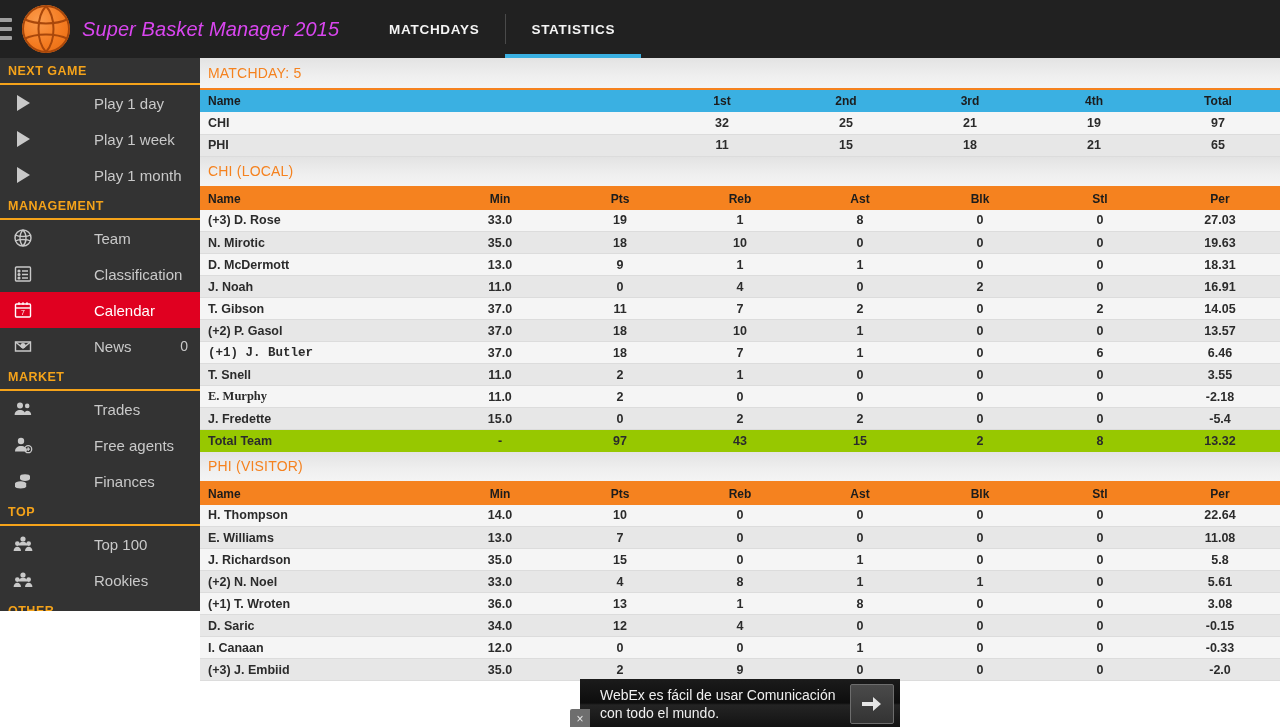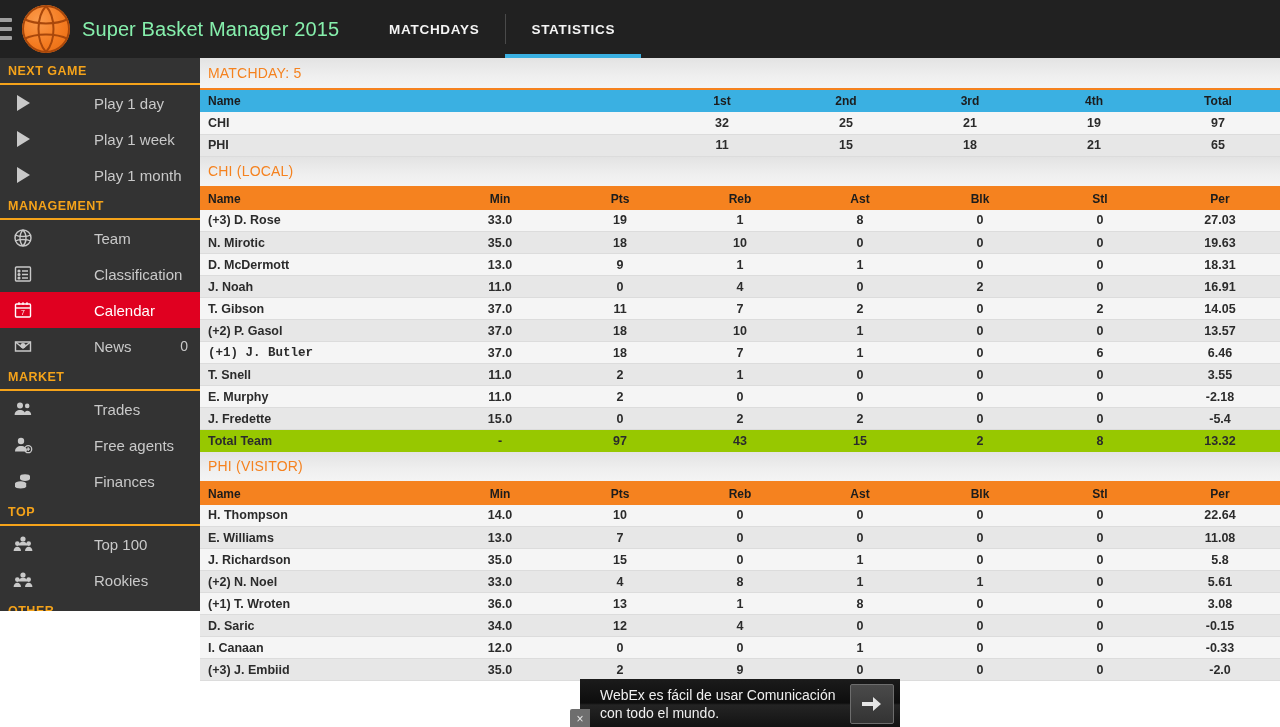--- a/index.html
+++ b/index.html
@@ -22,22 +22,22 @@
     gap: 5px; flex: 0 0 auto;
   }
   #hamburger span { display: block; width: 22px; height: 4px; background: #9e9e9e; border-radius: 1px; }
   #app-logo {
     width: 48px; height: 48px; margin-left: 10px; border-radius: 50%;
     flex: 0 0 auto; position: relative; overflow: hidden;
     background: radial-gradient(circle at 35% 32%, #fb9a4a 0%, #f47b20 55%, #e2680f 100%);
   }
   #app-logo svg { position: absolute; left: 0; top: 0; }
   #app-title {
-    color: #86efac; font-size: 20px; margin-left: 12px; white-space: nowrap;
-    letter-spacing: .1px; flex: 0 0 auto;
+    color: #d946ef; font-size: 20px; margin-left: 12px; white-space: nowrap;
+    letter-spacing: .1px; flex: 0 0 auto; font-style: italic;
   }
   .top-tabs { display: flex; align-items: stretch; height: 58px; margin-left: 24px; }
   .top-tab {
     position: relative; display: flex; align-items: center; justify-content: center;
     padding: 0 26px; color: #f4f4f4; font-size: 13.5px; font-weight: bold;
     letter-spacing: .7px; cursor: pointer;
   }
   .top-tab + .top-tab::before {
     content: ""; position: absolute; left: 0; top: 14px; bottom: 14px; width: 1px;
     background: #4a4a4a;
@@ -428,21 +428,21 @@
             <td class="name" style="width: 240px; margin-left: 8px;">T. Snell</td>
             <td>11.0</td>
             <td>2</td>
             <td>1</td>
             <td>0</td>
             <td>0</td>
             <td>0</td>
             <td>3.55</td>
           </tr>
           <tr class="odd">
-            <td class="name" style="width: 240px;">E. Murphy</td>
+            <td class="name" style="width: 240px; font-family: Liberation Serif, serif;">E. Murphy</td>
             <td>11.0</td>
             <td>2</td>
             <td>0</td>
             <td>0</td>
             <td>0</td>
             <td>0</td>
             <td>-2.18</td>
           </tr>
           <tr class="even">
             <td class="name" style="width: 240px;">J. Fredette</td>

